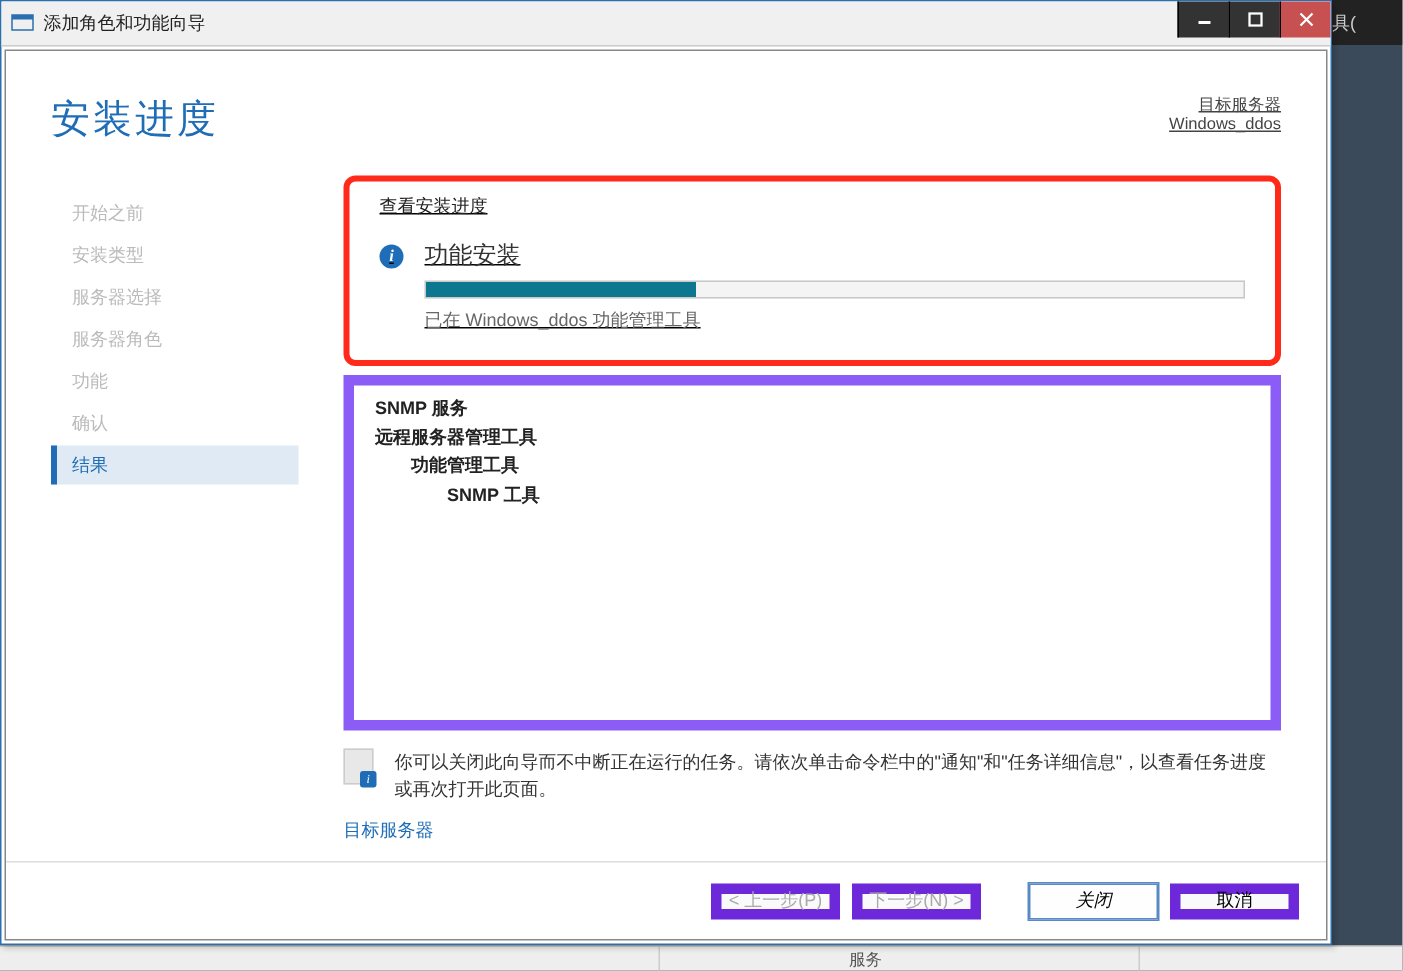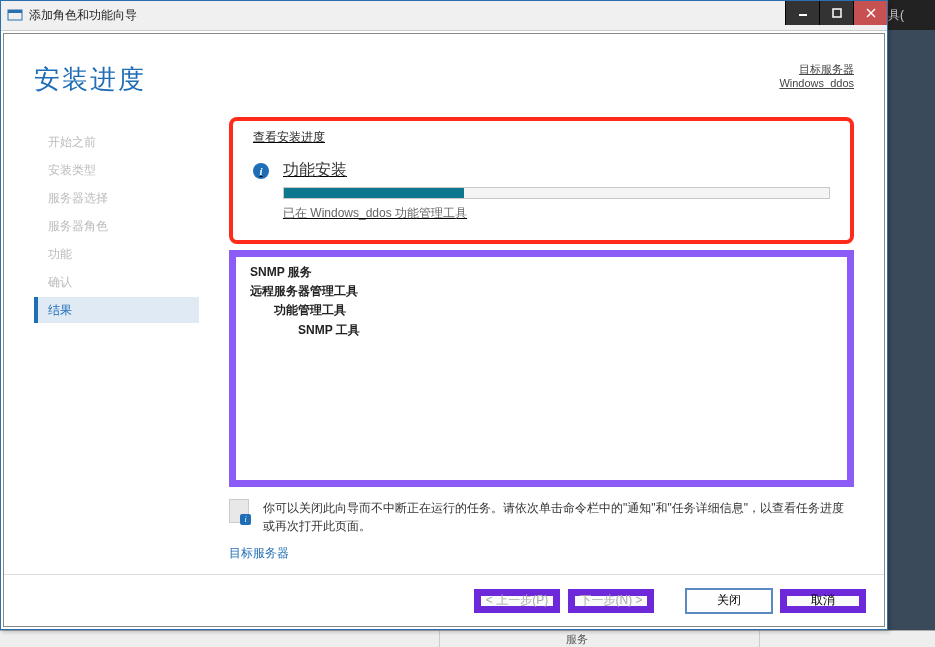--- a/index.html
+++ b/index.html
@@ -259,21 +259,21 @@
     height: 24px;
     font-size: 12px;
     background: #fafafa;
     border: 7px solid #6d28d9;
     display: flex;
     align-items: center;
     justify-content: center;
     cursor: pointer;
   }
   .btn[disabled] { color: #aaa; cursor: default; }
-  .btn.primary { border: 1px solid #5a8ac6; background: #fefefe; }
+  .btn.primary { border: 1px solid #5a8ac6; background: #fefefe; font-style: italic; }
   .btn.primary-hl { outline: 1px solid #5a8ac6; }
   .gap { width: 16px; }
 
 </style>
 </head>
 <body>
 
 <div class="bg-window">工具(</div>
 <div class="bg-lower">
   <div style="margin-left:240px"></div>

